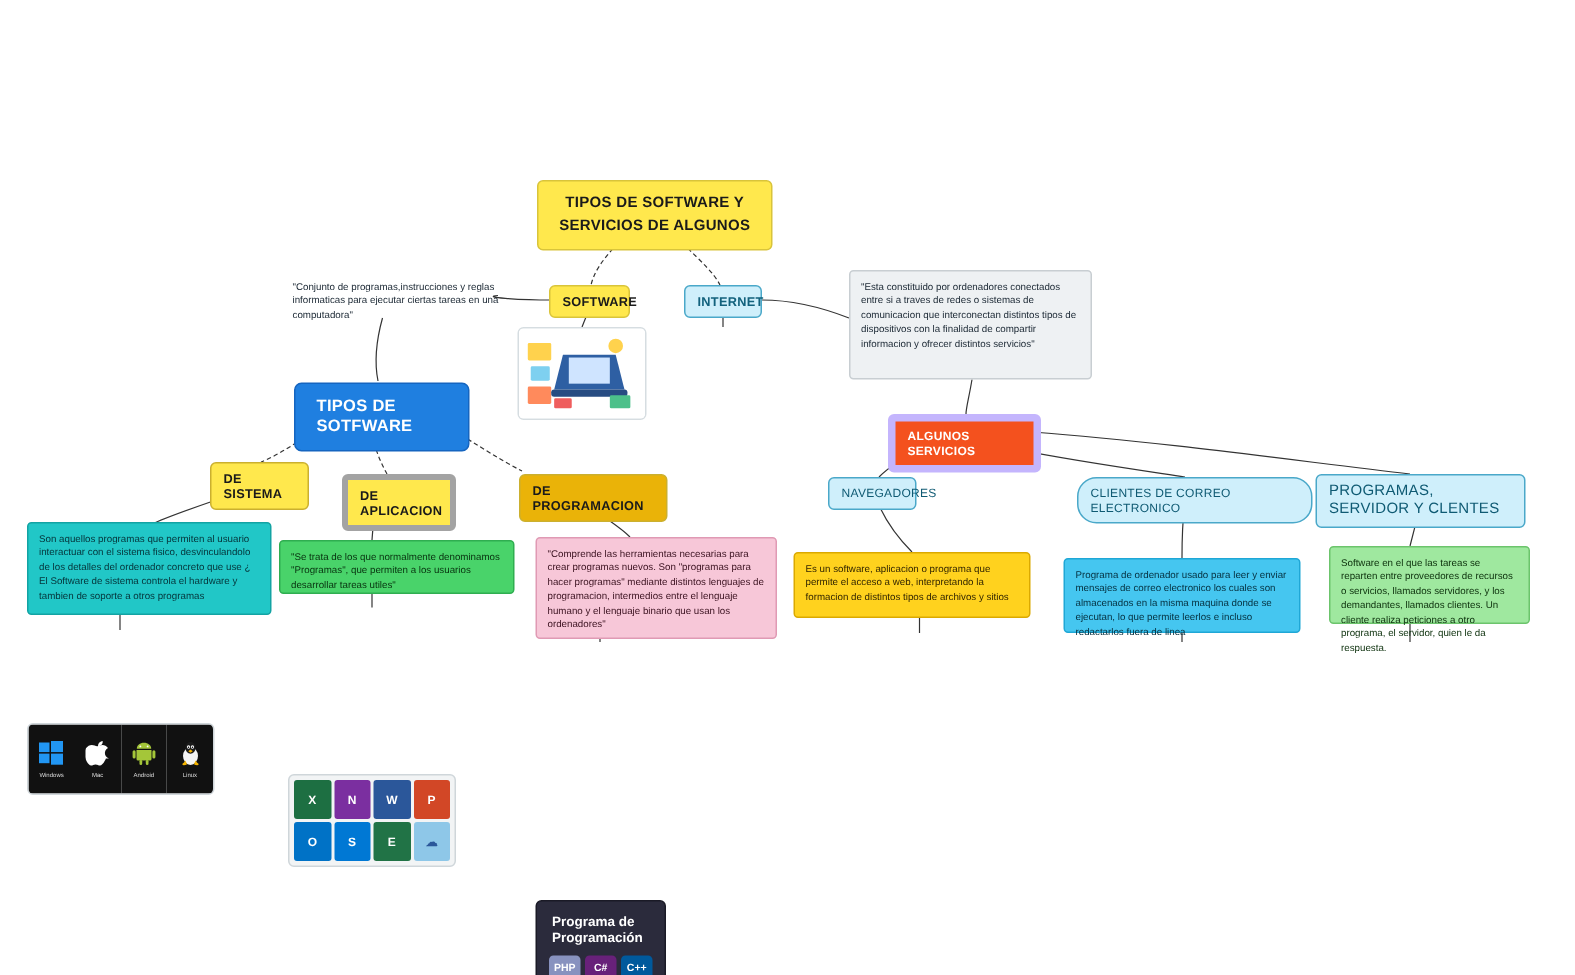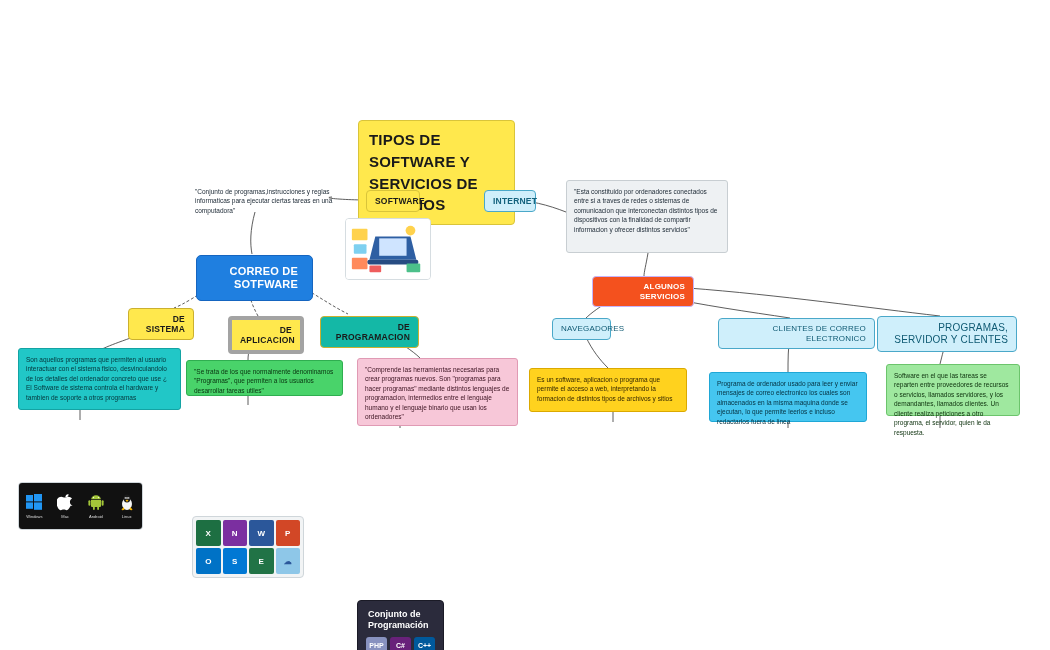--- a/index.html
+++ b/index.html
@@ -31,49 +31,50 @@
     position: absolute;
     box-sizing: border-box;
   }
   
   .title-node {
     background: #ffe84d;
     border: 1px solid #d9c43a;
     border-radius: 4px;
     color: #1a1a1a;
     font-weight: bold;
-    font-size: 15px;
+    font-size: 10px;
+    text-align: center;
     line-height: 1.45;
     padding: 8px 10px;
     letter-spacing: 0.2px;
   }
   
   .pill {
     border-radius: 4px;
     font-weight: bold;
     font-size: 8.5px;
-    text-align: right;
+    text-align: left;
     padding: 5px 8px;
     line-height: 1.2;
     letter-spacing: 0.2px;
   }
   .pill-software { background: #ffe84d; border: 1px solid #d9c43a; color: #1a1a1a; }
   .pill-internet { background: #cfeffb; border: 1px solid #4aa8c9; color: #13627d; }
   .pill-tipos {
     background: #1f7fe0;
     border: 1px solid #1565c0;
     color: #ffffff;
     font-size: 11px;
     padding: 9px 14px;
     border-radius: 5px;
   }
   .pill-sistema { background: #ffe84d; border: 1px solid #cbb02f; color: #1a1a1a; }
   .pill-aplicacion { background: #ffe84d; border: 4px solid #a3a3a3; color: #1a1a1a; }
-  .pill-programacion { background: #14b8a6; border: 1px solid #cbb02f; color: #1a1a1a; }
-  .pill-servicios { background: #f4511e; border: 1px solid #c4b5fd; color: #ffffff; font-size: 8px; }
+  .pill-programacion { background: #eab308; border: 1px solid #cbb02f; color: #1a1a1a; margin-left: 26px; }
+  .pill-servicios { background: #f4511e; border: 5px solid #c4b5fd; color: #ffffff; font-size: 8px; }
   .pill-navegadores { background: #cfeffb; border: 1px solid #4aa8c9; color: #0f5a73; font-weight: normal; font-size: 8px; }
   .pill-correo { background: #cfeffb; border: 1px solid #4aa8c9; color: #0f5a73; font-weight: normal; font-size: 8px; }
   .pill-servidor { background: #cfeffb; border: 1px solid #4aa8c9; color: #0f5a73; font-weight: normal; font-size: 10px; }
   
   .textbox {
     font-size: 6.5px;
     line-height: 1.45;
     padding: 6px 7px;
     border-radius: 3px;
     color: #123;
@@ -232,23 +233,23 @@
       <rect x="6" y="40" width="16" height="12" rx="1" fill="#ff8a5c"></rect>
       <path d="M30 18 L66 18 L72 42 L24 42 Z" fill="#2e5fa3"></path>
       <rect x="34" y="20" width="28" height="18" fill="#cfe4ff"></rect>
       <rect x="22" y="42" width="52" height="5" rx="2" fill="#274c82"></rect>
       <circle cx="66" cy="12" r="5" fill="#ffd24d"></circle>
       <rect x="62" y="46" width="14" height="9" rx="1" fill="#4cc08a"></rect>
       <rect x="24" y="48" width="12" height="7" rx="1" fill="#ef5d5d"></rect>
     </svg>
   </div>
 
-  <div class="node pill pill-tipos" style="left:196px; top:255px; width:117px;">CORREO DE SOTFWARE</div>
-
-  <div class="node pill pill-sistema" style="left:128px; top:308px; width:66px;">DE SISTEMA</div>
+  <div class="node pill pill-tipos" style="left:196px; top:255px; width:117px;">TIPOS DE SOTFWARE</div>
+
+  <div class="node pill pill-sistema" style="left:140px; top:308px; width:66px;">DE SISTEMA</div>
   <div class="node textbox tb-cyan" style="left:18px; top:348px; width:163px; height:62px;">Son aquellos programas que permiten al usuario interactuar con el sistema fisico, desvinculandolo de los detalles del ordenador concreto que use ¿ El Software de sistema controla el hardware y tambien de soporte a otros programas</div>
 
   <div class="node imgcard card-border-grey" style="left:18px; top:420px; width:125px; height:48px;">
     <div class="os-grid">
       <div class="os-cell">
         <svg width="18" height="18" viewBox="0 0 18 18">
           <rect x="1" y="2" width="7" height="6.4" fill="#2196f3"></rect>
           <rect x="9" y="1" width="8" height="7.4" fill="#2196f3"></rect>
           <rect x="1" y="9.4" width="7" height="6.4" fill="#2196f3"></rect>
           <rect x="9" y="9.4" width="8" height="7.4" fill="#2196f3"></rect>
@@ -306,40 +307,40 @@
       <div class="tile" style="background:#217346;">E</div>
       <div class="tile" style="background:#8ec7e8; color:#2b579a;">☁</div>
     </div>
   </div>
 
   <div class="node pill pill-programacion" style="left:320px; top:316px; width:99px;">DE PROGRAMACION</div>
   <div class="node textbox tb-pink" style="left:357px; top:358px; width:161px; height:68px;">"Comprende las herramientas necesarias para crear programas nuevos. Son "programas para hacer programas" mediante distintos lenguajes de programacion, intermedios entre el lenguaje humano y el lenguaje binario que usan los ordenadores"</div>
 
   <div class="node imgcard card-border-dark" style="left:357px; top:428px; width:87px; height:78px;">
     <div class="prog-title">
-      <div>Conjunto de</div>
+      <div>Programa de</div>
       <div>Programación</div>
     </div>
     <div class="prog-badges">
       <div class="prog-badge" style="background:#8892bf;">PHP</div>
       <div class="prog-badge" style="background:#68217a;">C#</div>
       <div class="prog-badge" style="background:#00599c;">C++</div>
 
     </div>
   </div>
 
-  <div class="node pill pill-internet" style="left:456px; top:190px; width:52px;margin-left:28px;">INTERNET</div>
+  <div class="node pill pill-internet" style="left:456px; top:190px; width:52px;">INTERNET</div>
 
 
   <div class="node textbox tb-grey" style="left:566px; top:180px; width:162px; height:73px;">"Esta constituido por ordenadores conectados entre si a traves de redes o sistemas de comunicacion que interconectan distintos tipos de dispositivos con la finalidad de compartir informacion y ofrecer distintos servicios"</div>
 
   <div class="node pill pill-servicios" style="left:592px; top:276px; width:102px;">ALGUNOS SERVICIOS</div>
 
   <div class="node pill pill-navegadores" style="left:552px; top:318px; width:59px;">NAVEGADORES</div>
   <div class="node textbox tb-yellow" style="left:529px; top:368px; width:158px; height:44px;">Es un software, aplicacion o programa que permite el acceso a web, interpretando la formacion de distintos tipos de archivos y sitios</div>
 
-  <div class="node pill pill-correo" style="left:718px; top:318px; width:157px;">CLIENTES DE CORREO ELECTRONICO</div>
+  <div class="node pill pill-correo" style="left:718px; top:318px; width:157px;border-radius:13px;">CLIENTES DE CORREO ELECTRONICO</div>
   <div class="node textbox tb-blue" style="left:709px; top:372px; width:158px; height:50px;">Programa de ordenador usado para leer y enviar mensajes de correo electronico los cuales son almacenados en la misma maquina donde se ejecutan, lo que permite leerlos e incluso redactarlos fuera de linea</div>
 
   <div class="node pill pill-servidor" style="left:877px; top:316px; width:140px;">PROGRAMAS, SERVIDOR Y CLENTES</div>
   <div class="node textbox tb-lgreen" style="left:886px; top:364px; width:134px; height:52px;">Software en el que las tareas se reparten entre proveedores de recursos o servicios, llamados servidores, y los demandantes, llamados clientes. Un cliente realiza peticiones a otro programa, el servidor, quien le da respuesta.</div>
 
 </div>
 
 </body></html>

